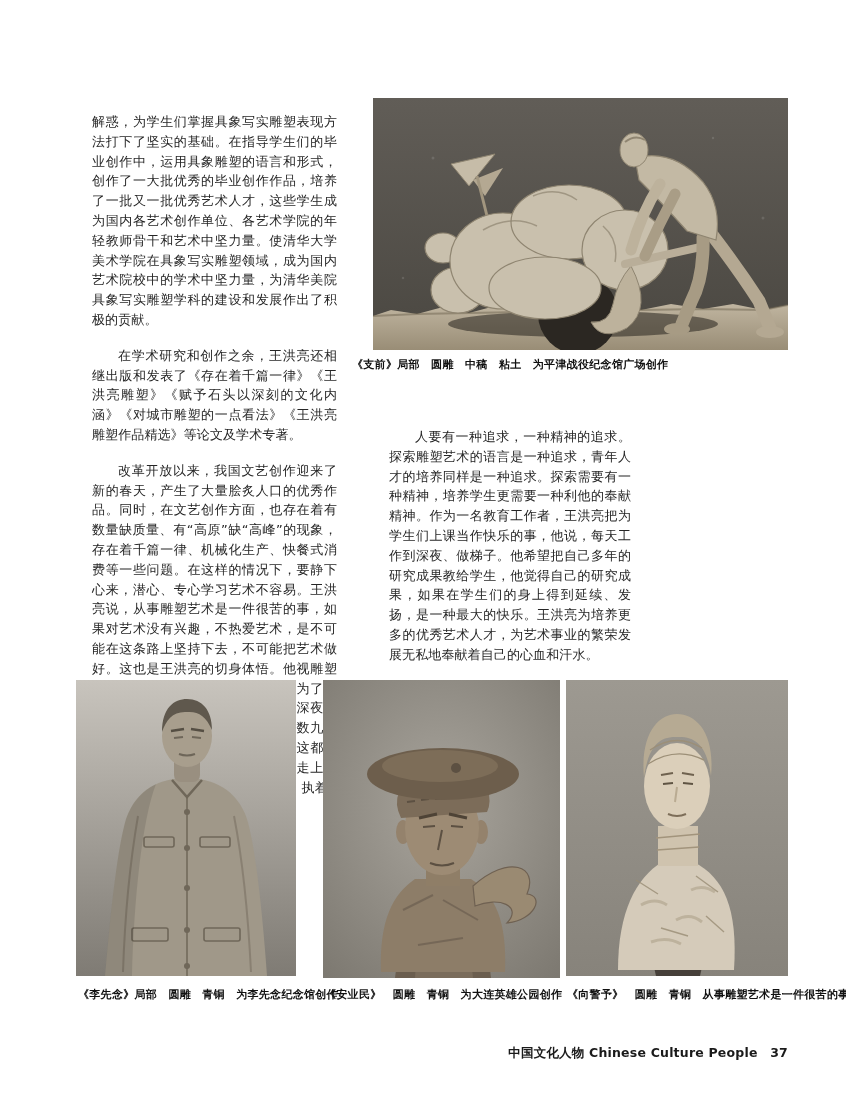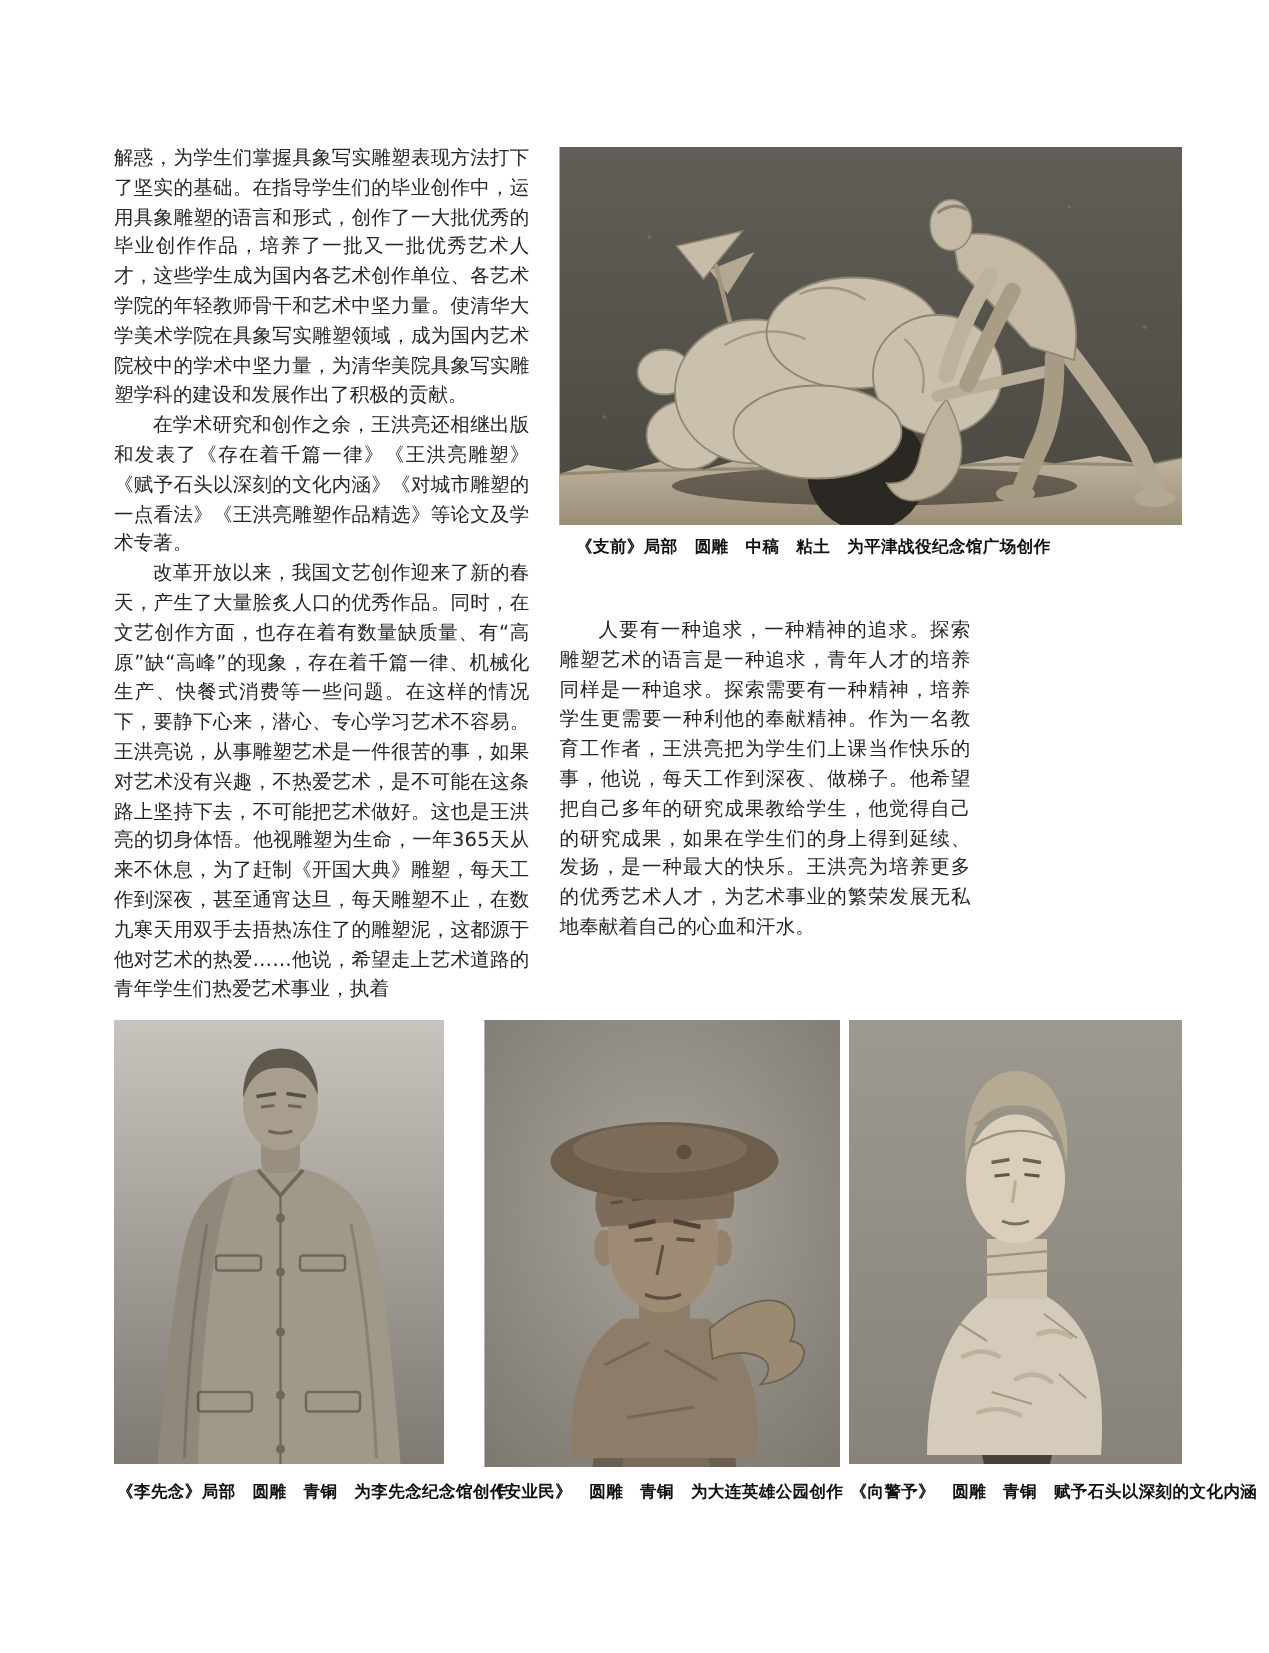--- a/index.html
+++ b/index.html
@@ -6,39 +6,39 @@
   .page{
     position:relative;width:846px;height:1102px;background:#fff;overflow:hidden;
     font-family:"DejaVu Sans","Liberation Sans",sans-serif;color:#262626;
   }
   
   .textcol{
     position:absolute;font-size:13px;line-height:19.8px;
     text-align:justify;text-justify:inter-ideograph;color:#262626;
     letter-spacing:0.1px;
   }
-  .textcol p{margin:0;}
+  .textcol p{margin:16px;}
   .textcol p.indent{text-indent:2em;}
   .col-left{left:76px;top:96px;width:277px;}
   .col-right{left:373px;top:411px;width:274px;}
 
   
   .photo{position:absolute;overflow:hidden;background:#777;}
   .photo svg{display:block;}
   .photo-top{left:373px;top:98px;width:415px;height:252px;}
   .photo-b1{left:76px;top:680px;width:220px;height:296px;}
   .photo-b2{left:323px;top:680px;width:237px;height:298px;}
   .photo-b3{left:566px;top:680px;width:222px;height:296px;}
 
   
   .caption{
     position:absolute;font-size:11px;font-weight:bold;color:#111;
     letter-spacing:0.3px;white-space:nowrap;
   }
-  .cap-top{left:384px;top:357px;width:415px;}
+  .cap-top{left:352px;top:357px;width:415px;}
   .cap-b1{left:78px;top:987px;width:240px;}
   .cap-b2{left:325px;top:987px;width:240px;}
   .cap-b3{left:567px;top:987px;width:260px;}
 
   
   .footer{
     position:absolute;right:58px;top:1045px;font-size:12.5px;font-weight:bold;
     color:#1a1a1a;letter-spacing:0.2px;white-space:nowrap;
   }
   .footer .pageno{margin-left:8px;}
@@ -203,16 +203,21 @@
       <path d="M90,158 l44,-4 M91,170 l42,-3" stroke="#a2947c" stroke-width="1.6" fill="none"></path>
       <ellipse cx="111" cy="106" rx="33" ry="43" fill="#dbcfba"></ellipse>
       <path d="M78,98 C74,54 92,34 111,34 C131,34 149,54 145,96 C141,66 130,56 111,57 C92,56 82,68 78,98 Z" fill="#b6aa93"></path>
       <path d="M84,70 q26,-18 52,-2 M82,84 q28,-18 56,-4" stroke="#9c8f77" stroke-width="1.4" fill="none"></path>
       <path d="M95,95 L107,93 M116,93 L128,95" stroke="#6f624f" stroke-width="2.2" fill="none"></path>
       <path d="M97,104 L107,103 M117,103 L127,104" stroke="#5f5443" stroke-width="2" fill="none"></path>
       <path d="M111,107 L109,122" stroke="#b9ab92" stroke-width="2" fill="none"></path>
       <path d="M102,134 Q111,138 120,134" stroke="#7d6e59" stroke-width="2" fill="none"></path>
     </svg>
   </div>
-  <div class="caption cap-b3">《向警予》　圆雕　青铜　赋予石头以深刻的文化内涵</div>
-
+  <div class="caption cap-b3">《向警予》　圆雕　青铜　从事雕塑艺术是一件很苦的事</div>
+
+  <div class="footer">
+    <span>中国文化人物</span>
+    <span>Chinese Culture People</span>
+    <span class="pageno">37</span>
+  </div>
 
 </div>
 
 </body></html>

